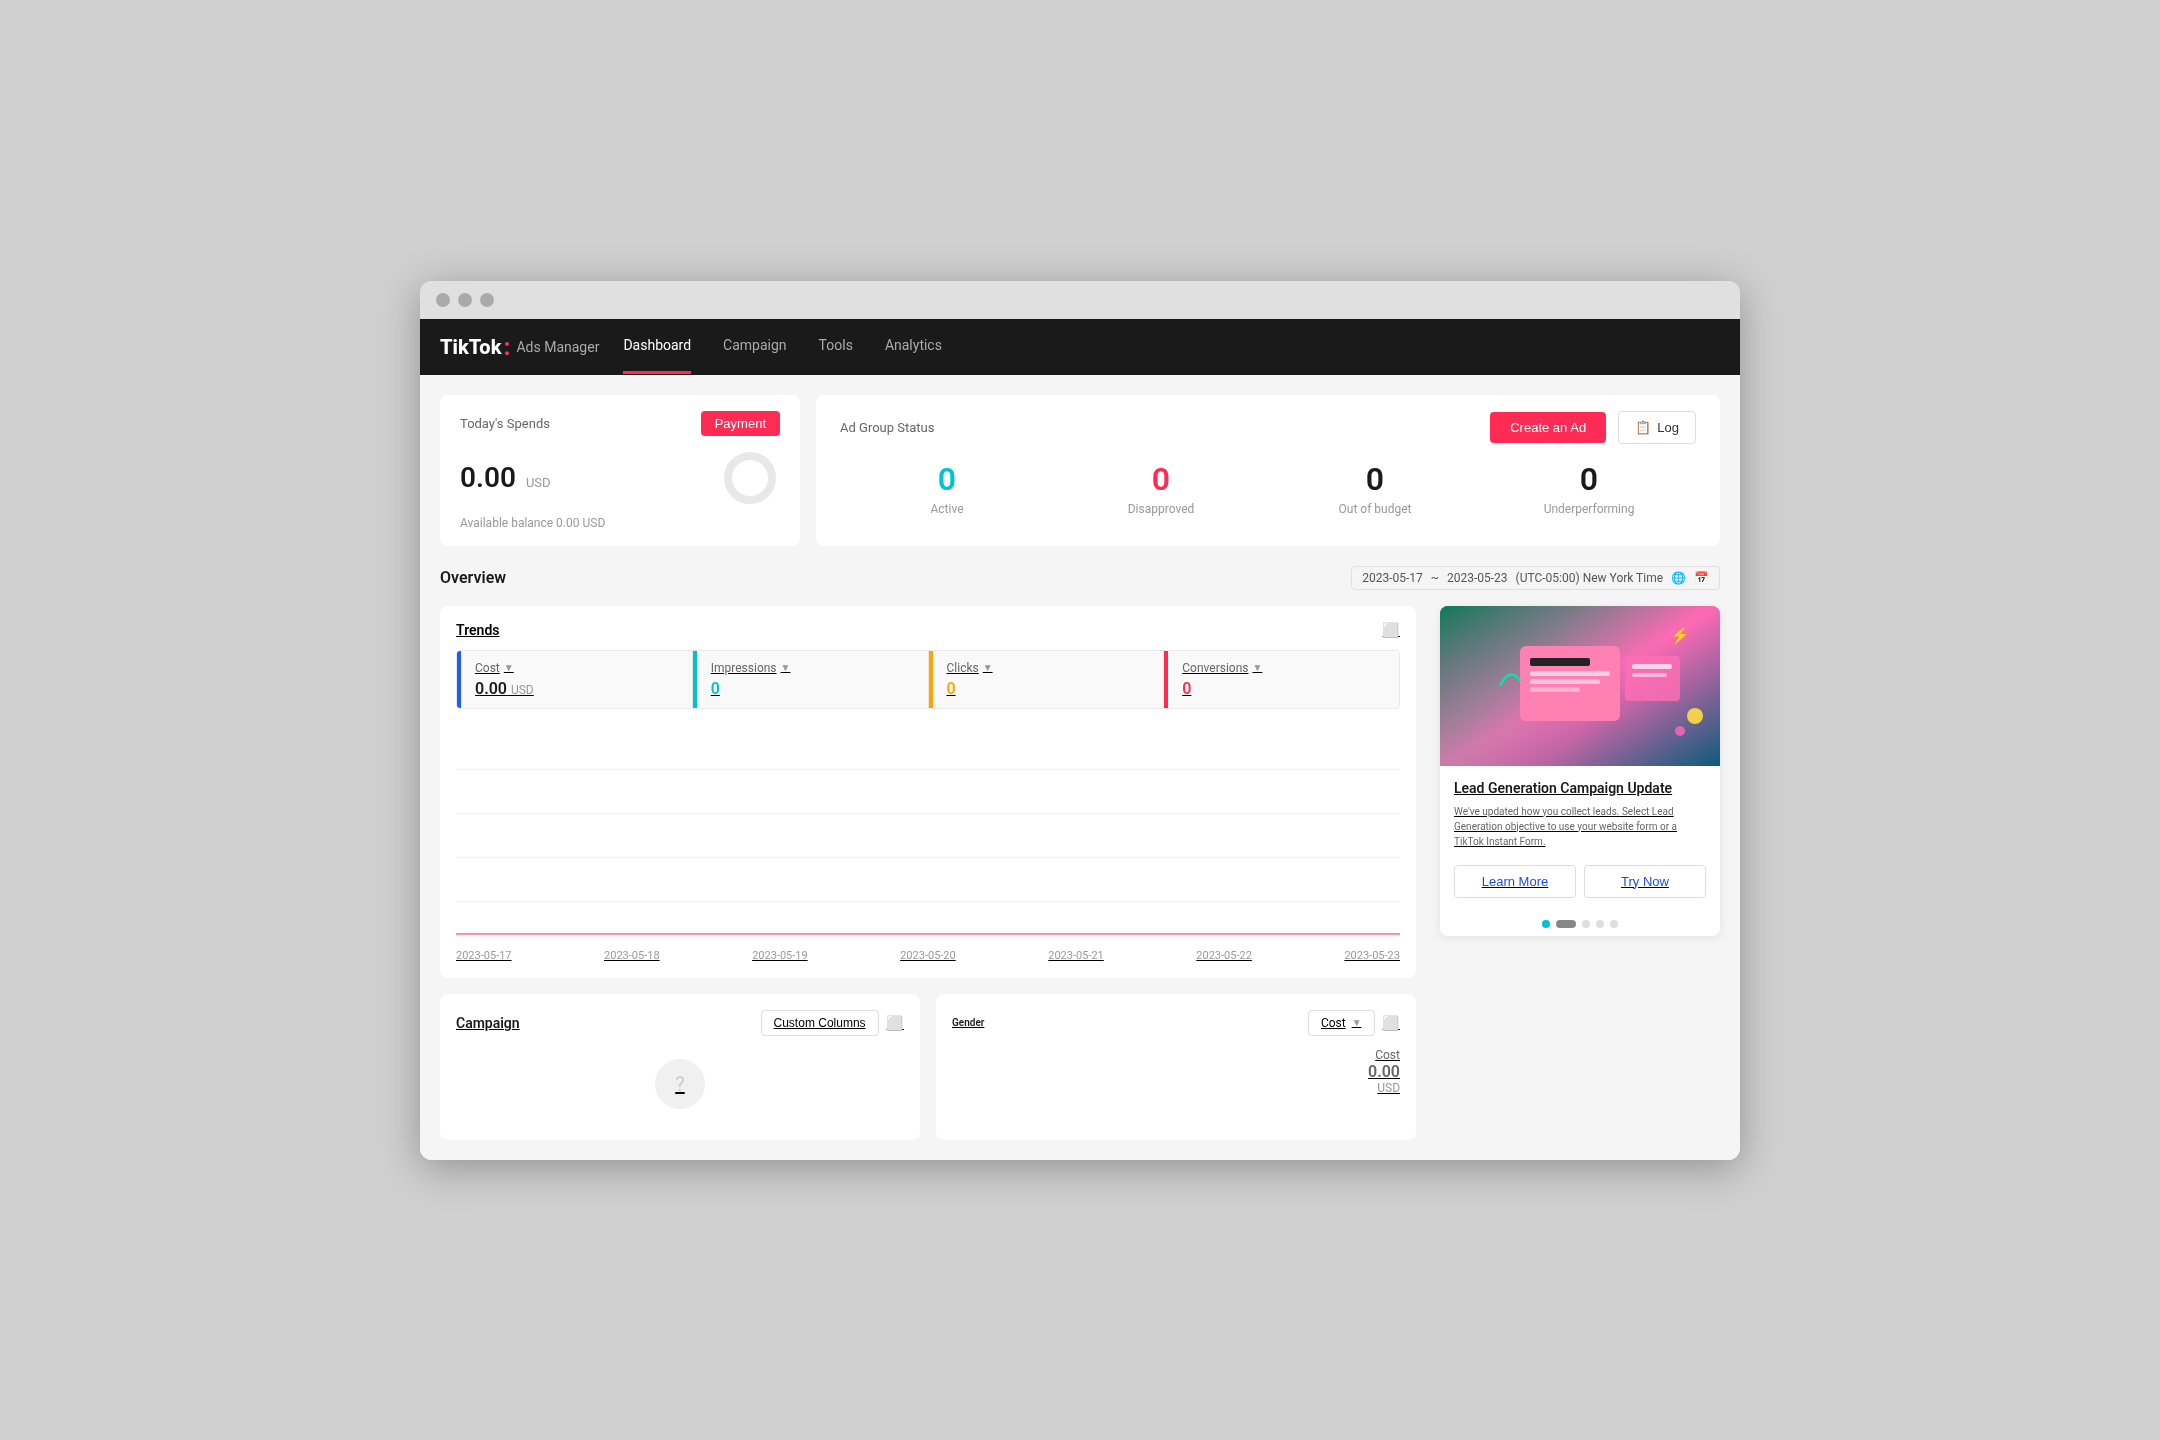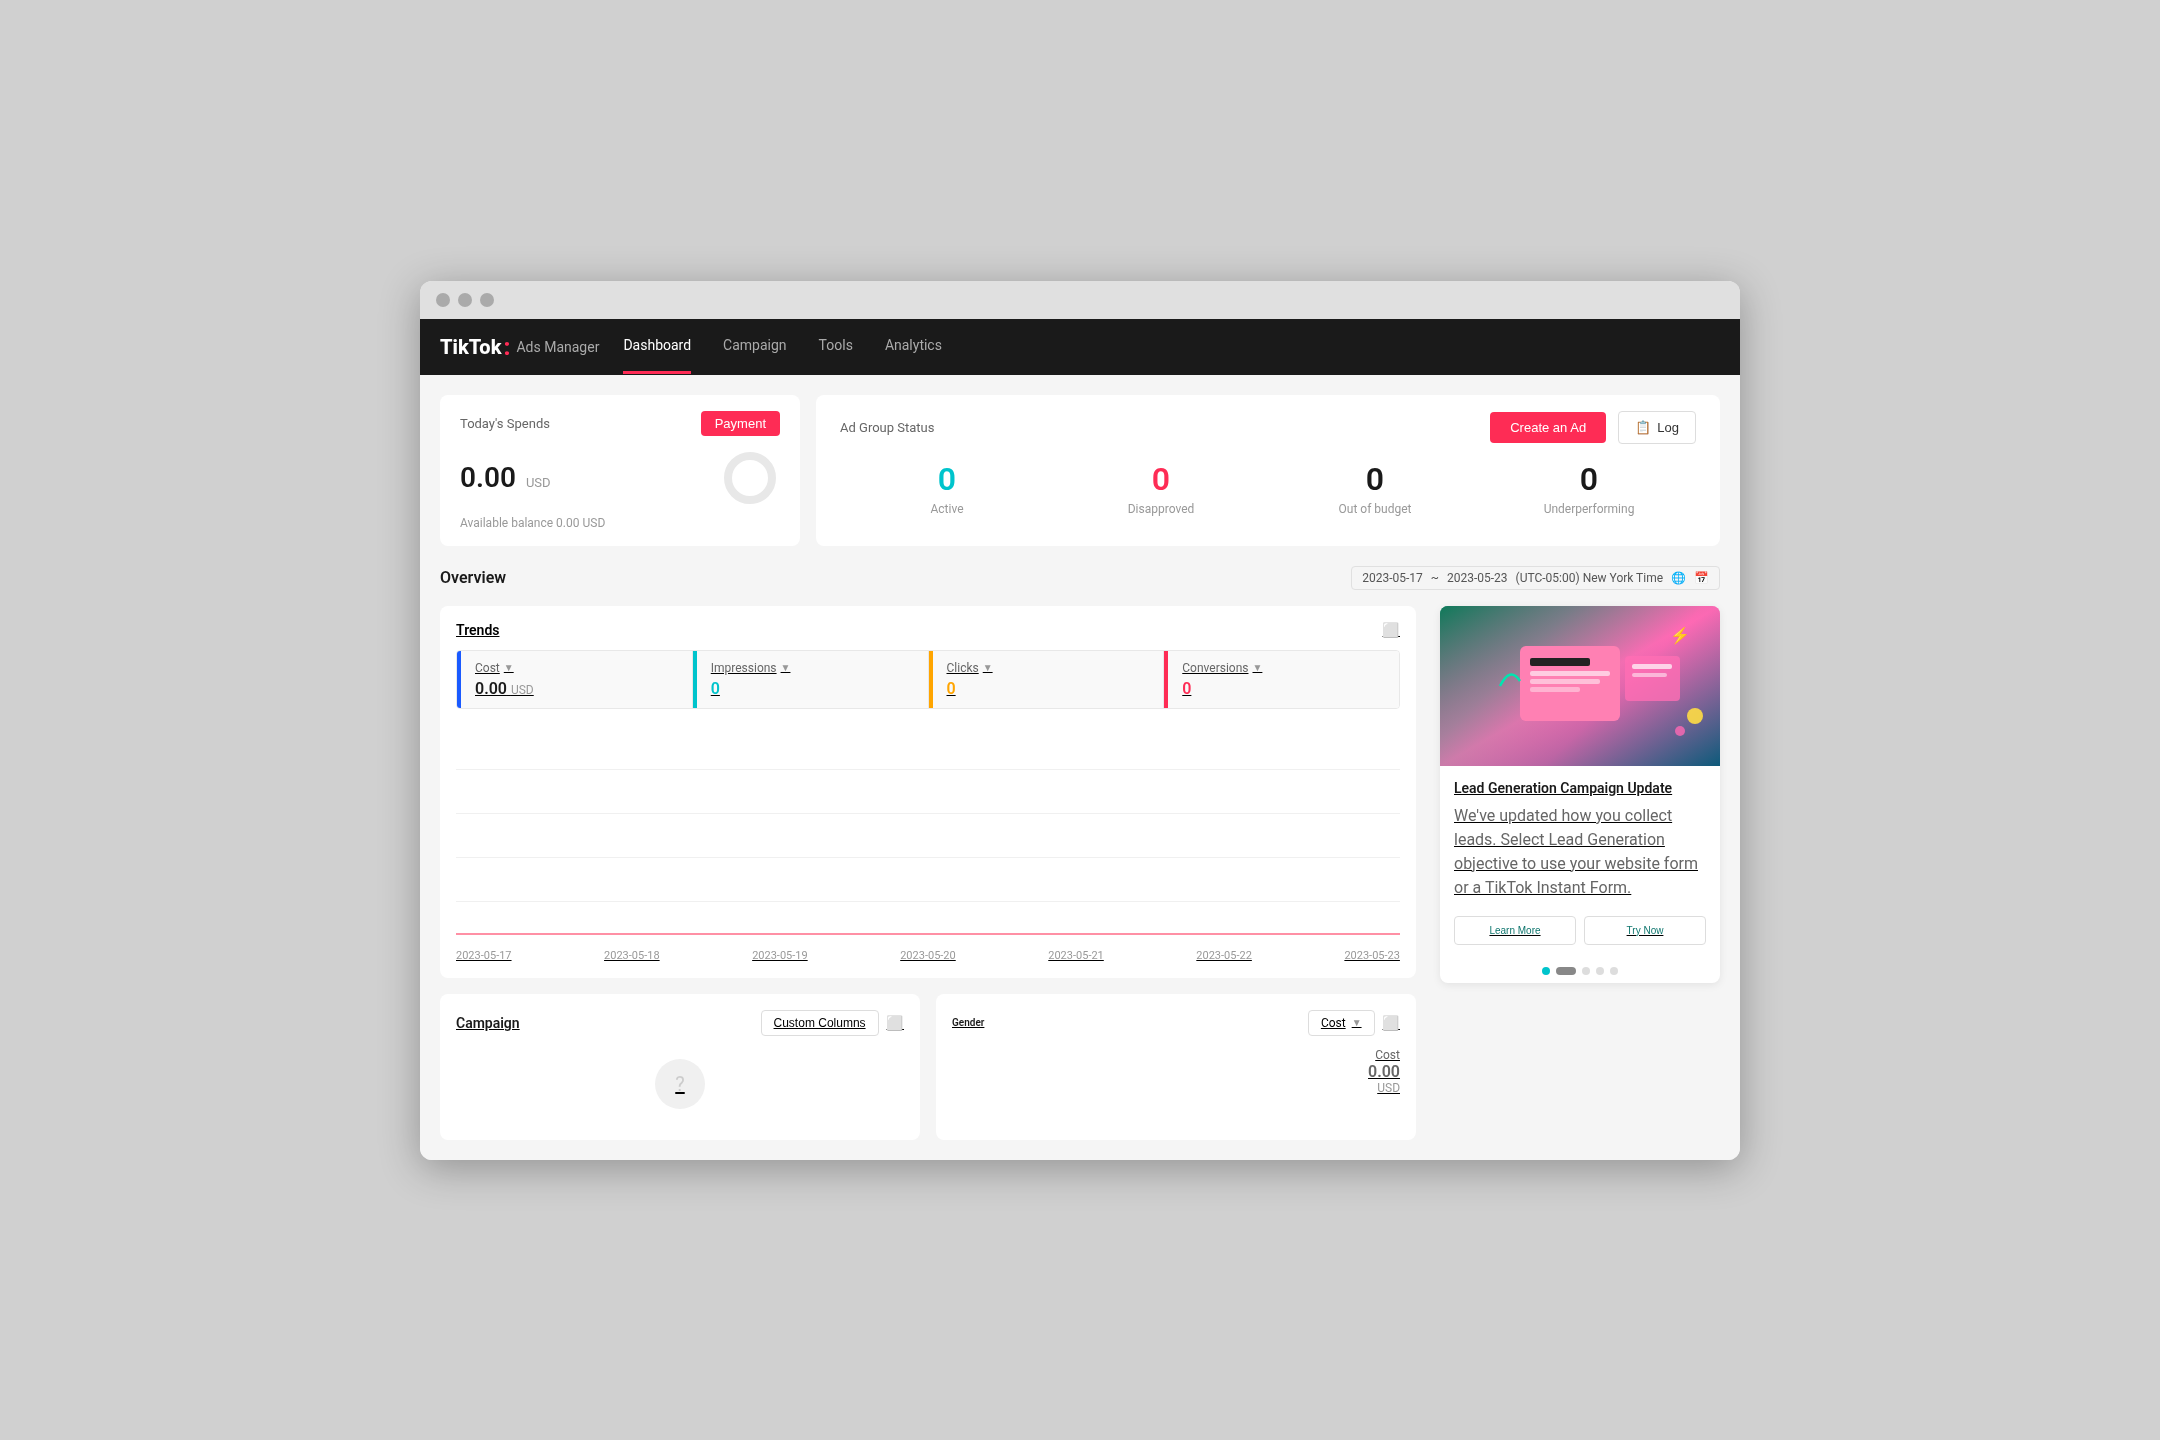--- a/index.html
+++ b/index.html
@@ -314,39 +314,39 @@
     .ad-content {
       padding: 14px;
     }
     .ad-content-title {
       font-size: 14px;
       font-weight: 600;
       color: #1a1a1a;
       margin-bottom: 8px;
     }
     .ad-content-body {
-      font-size: 16px;
+      font-size: 10px;
       color: #666;
       line-height: 1.5;
       margin-bottom: 16px;
     }
     .ad-actions {
       display: flex;
       gap: 8px;
     }
     .ad-btn {
       flex: 1;
       padding: 8px;
       border-radius: 4px;
-      font-size: 10px;
+      font-size: 13px;
       cursor: pointer;
       text-align: center;
       border: 1px solid #ddd;
       background: white;
-      color: #0f766e;
+      color: #1d4ed8;
     }
     .ad-dots {
       display: flex;
       justify-content: center;
       gap: 6px;
       padding: 8px 0;
     }
     .bottom-row {
       display: flex;
       gap: 16px;

